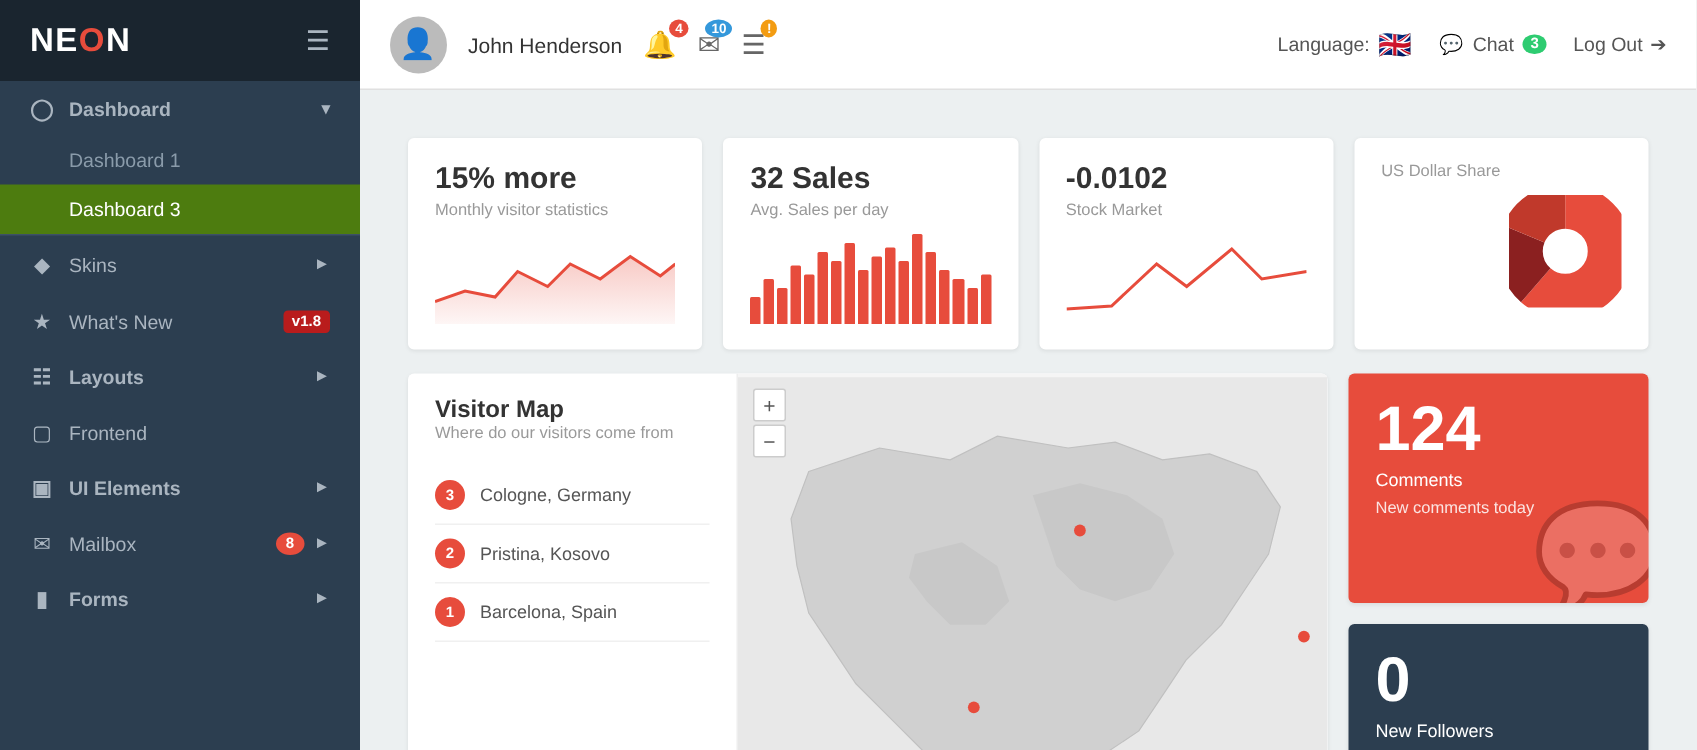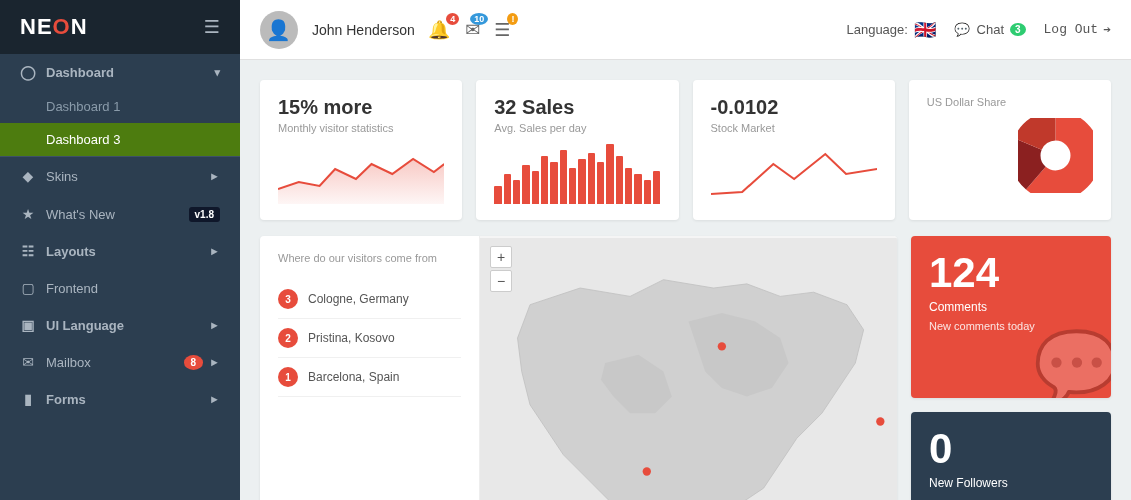--- a/index.html
+++ b/index.html
@@ -45,21 +45,21 @@
       cursor: pointer;
       font-size: 13px;
       color: #aab5c0;
       transition: background 0.2s;
       justify-content: space-between;
     }
     .nav-item-left { display: flex; align-items: center; gap: 10px; }
     .nav-icon { width: 16px; text-align: center; font-size: 14px; }
     .nav-arrow { font-size: 11px; }
     .nav-badge {
-      background: #0f172a;
+      background: #b91c1c;
       color: #fff;
       font-size: 10px;
       padding: 2px 6px;
       border-radius: 3px;
       font-weight: 700;
     }
     .nav-badge-red {
       background: #e74c3c;
       color: #fff;
       font-size: 10px;
@@ -143,27 +143,27 @@
       font-size: 13px; color: #555; cursor: pointer;
     }
     .chat-badge {
       background: #2ecc71;
       color: #fff;
       font-size: 10px;
       padding: 1px 5px;
       border-radius: 50%;
       font-weight: 700;
     }
-    #logout-wrap { display: flex; align-items: center; gap: 5px; font-size: 13px; color: #555; cursor: pointer; font-family: Liberation Mono, monospace; }
+    #logout-wrap { display: flex; align-items: center; gap: 5px; font-size: 13px; color: #555; cursor: pointer; }
 
     
     #content {
       flex: 1;
       overflow-y: auto;
-      padding: 20px;
+      padding: 32px;
       display: flex;
       flex-direction: column;
       gap: 16px;
       background: #ecf0f1;
     }
 
     
     #stats-row {
       display: grid;
       grid-template-columns: 1fr 1fr 1fr 1fr;
@@ -349,21 +349,21 @@
   <div class="nav-item">
     <div class="nav-item-left">
       <span class="nav-icon">▢</span>
       <span>Frontend</span>
     </div>
   </div>
 
   <div class="nav-header-item">
     <div class="nav-item-left">
       <span class="nav-icon">▣</span>
-      <span>UI Language</span>
+      <span>UI Elements</span>
     </div>
     <span class="nav-arrow">►</span>
   </div>
 
   <div class="nav-item">
     <div class="nav-item-left">
       <span class="nav-icon">✉</span>
       <span>Mailbox</span>
     </div>
     <div style="display:flex;align-items:center;gap:6px;">
@@ -486,20 +486,21 @@
             <circle cx="50" cy="50" r="18" fill="white"></circle>
           </svg>
         </div>
       </div>
     </div>
 
     <div id="bottom-row">
 
       <div id="map-card">
         <div id="map-left">
+          <div id="map-title">Visitor Map</div>
           <div id="map-subtitle">Where do our visitors come from</div>
 
           <div class="map-location">
             <div class="loc-rank">3</div>
             <span>Cologne, Germany</span>
           </div>
           <div class="map-location">
             <div class="loc-rank">2</div>
             <span>Pristina, Kosovo</span>
           </div>

